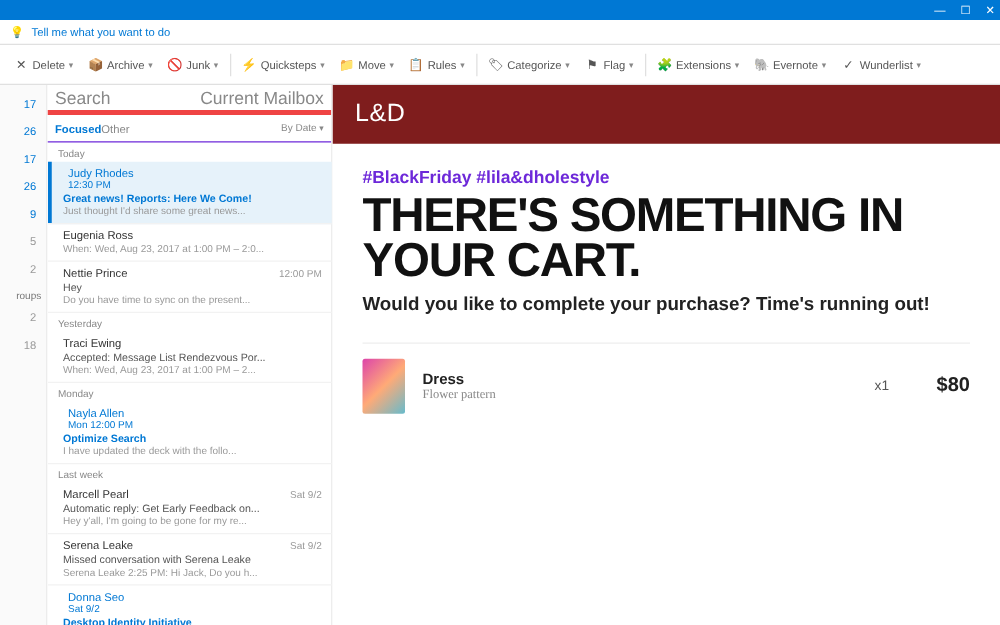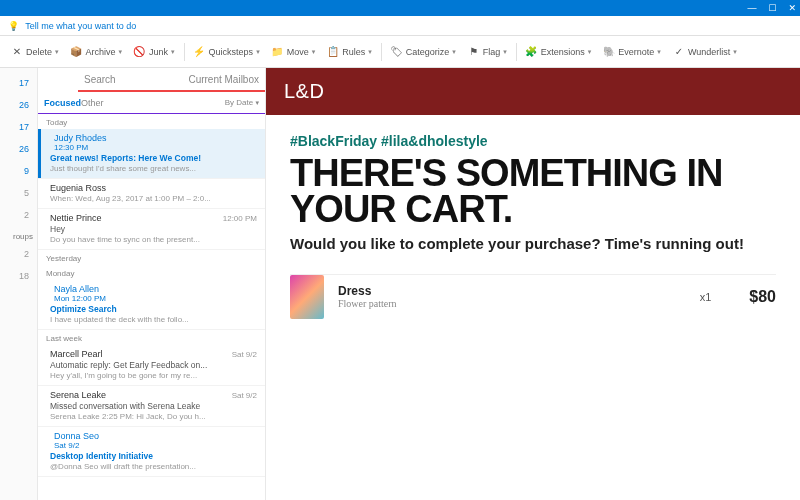--- a/index.html
+++ b/index.html
@@ -12,44 +12,44 @@
 .tool { display: flex; align-items: center; gap: 3px; padding: 3px 5px; cursor: pointer; border-radius: 2px; }
 .tool-icon { width: 12px; height: 12px; display: flex; align-items: center; justify-content: center; font-size: 10px; }
 .sep { width: 1px; height: 18px; background: #e0e0e0; margin: 0 2px; }
 .caret { font-size: 7px; color: #888; }
 .main { flex: 1; display: flex; overflow: hidden; }
 .folders { width: 38px; background: #fafafa; border-right: 1px solid #e8e8e8; padding-top: 4px; }
 .folder-item { height: 22px; display: flex; align-items: center; justify-content: flex-end; padding: 0 8px; font-size: 9px; color: #0078d4; cursor: pointer; }
 .folder-item.muted { color: #999; }
 .folder-label { font-size: 8px; color: #777; padding: 6px 4px 2px; text-align: right; }
 .messages { width: 228px; background: #fff; border-right: 1px solid #e8e8e8; display: flex; flex-direction: column; overflow: hidden; }
-.msg-search { height: 24px; display: flex; align-items: center; padding: 0 6px; font-size: 10px; color: #888; border-bottom: 2px solid #ef4444; justify-content: space-between; margin-left: 40px; }
+.msg-search { height: 24px; display: flex; align-items: center; padding: 0 6px; font-size: 14px; color: #888; border-bottom: 4px solid #ef4444; justify-content: space-between; }
 .msg-tabs { height: 22px; display: flex; align-items: center; padding: 0 6px; font-size: 9px; border-bottom: 1px solid #6d28d9; }
 .msg-tab { color: #888; cursor: pointer; }
 .msg-tab.active { color: #0078d4; font-weight: 600; }
 .msg-sort { margin-left: auto; color: #888; font-size: 8px; }
 .msg-list { flex: 1; overflow-y: auto; }
 .msg-group { font-size: 8px; color: #888; padding: 4px 8px 2px; }
 .msg { padding: 4px 8px 5px 12px; border-bottom: 1px solid #f2f2f2; cursor: pointer; position: relative; }
 .msg.selected { background: #e6f2fa; }
 .msg.selected::before { content: ''; position: absolute; left: 0; top: 0; bottom: 0; width: 3px; background: #0078d4; }
 .msg-from { font-size: 9px; color: #333; display: flex; justify-content: space-between; align-items: baseline; }
 .msg-from.blue { color: #0078d4; flex-direction: column; }
 .msg-subj { font-size: 8.5px; color: #555; margin-top: 1px; white-space: nowrap; overflow: hidden; text-overflow: ellipsis; }
 .msg-subj.blue { color: #0078d4; font-weight: 600; }
 .msg-prev { font-size: 8px; color: #999; margin-top: 1px; white-space: nowrap; overflow: hidden; text-overflow: ellipsis; }
 .msg-time { font-size: 8px; color: #999; white-space: nowrap; margin-left: 4px; }
 .msg-time.blue { color: #0078d4; }
 .reading { flex: 1; background: #fff; overflow-y: auto; }
 .brand-bar { background: #7f1d1d; color: #fff; padding: 12px 18px; font-weight: 400; font-size: 20px; letter-spacing: 0.5px; }
 .email-body { padding: 18px 24px; }
-.hashtags { font-size: 14px; font-weight: 700; color: #0f766e; margin-bottom: 6px; }
+.hashtags { font-size: 14px; font-weight: 700; color: #6d28d9; margin-bottom: 6px; }
 .headline { font-size: 38px; font-weight: 900; line-height: 0.95; color: #111; letter-spacing: -1px; margin-bottom: 8px; }
 .subline { font-size: 15px; font-weight: 700; color: #222; line-height: 1.25; margin-bottom: 20px; }
-.product-row { display: flex; align-items: center; gap: 14px; border-top: 1px solid #eee; }
+.product-row { display: flex; align-items: center; gap: 14px; padding-top: 12px; border-top: 1px solid #eee; }
 .product-img { width: 34px; height: 44px; background: linear-gradient(135deg,#d4a 0%,#fa7 50%,#6bc 100%); border-radius: 2px; }
 .product-info { flex: 1; }
 .product-name { font-size: 12px; font-weight: 700; color: #222; }
 .product-desc { font-size: 10px; color: #888; font-family: Liberation Serif, serif; }
 .product-qty { font-size: 11px; color: #555; margin-right: 24px; }
 .product-price { font-size: 16px; font-weight: 700; color: #222; }
 </style>
 </head>
 <body>
 
@@ -165,20 +165,28 @@
           </div>
           <div class="msg">
             <div class="msg-from">
               <span>Nettie Prince</span>
               <span class="msg-time">12:00 PM</span>
             </div>
             <div class="msg-subj">Hey</div>
             <div class="msg-prev">Do you have time to sync on the present...</div>
           </div>
           <div class="msg-group">Yesterday</div>
+          <div class="msg">
+            <div class="msg-from">
+              <span>Traci Ewing</span>
+              <span class="msg-time"></span>
+            </div>
+            <div class="msg-subj">Accepted: Message List Rendezvous Por...</div>
+            <div class="msg-prev">When: Wed, Aug 23, 2017 at 1:00 PM – 2...</div>
+          </div>
           <div class="msg-group">Monday</div>
           <div class="msg">
             <div class="msg-from blue">
               <span>Nayla Allen</span>
               <span class="msg-time blue">Mon 12:00 PM</span>
             </div>
             <div class="msg-subj blue">Optimize Search</div>
             <div class="msg-prev">I have updated the deck with the follo...</div>
           </div>
           <div class="msg-group">Last week</div>

